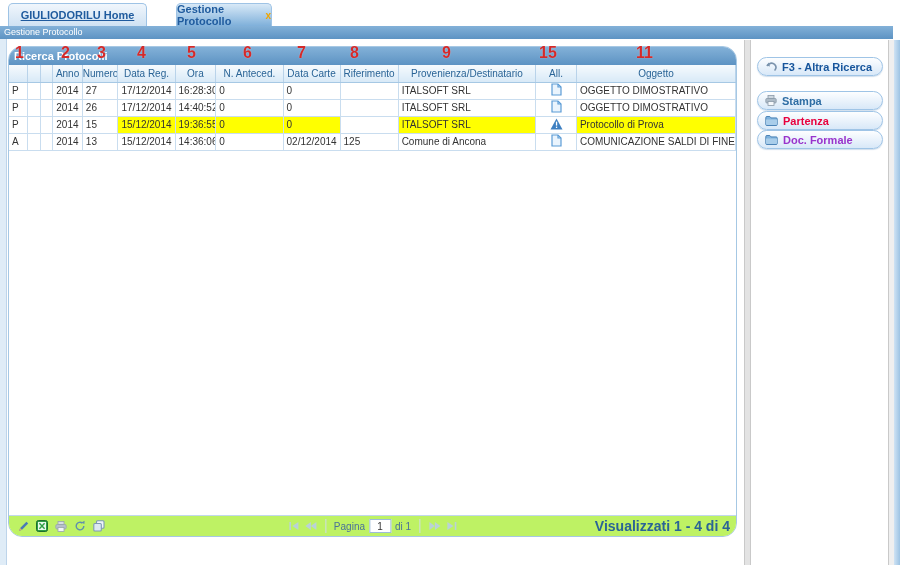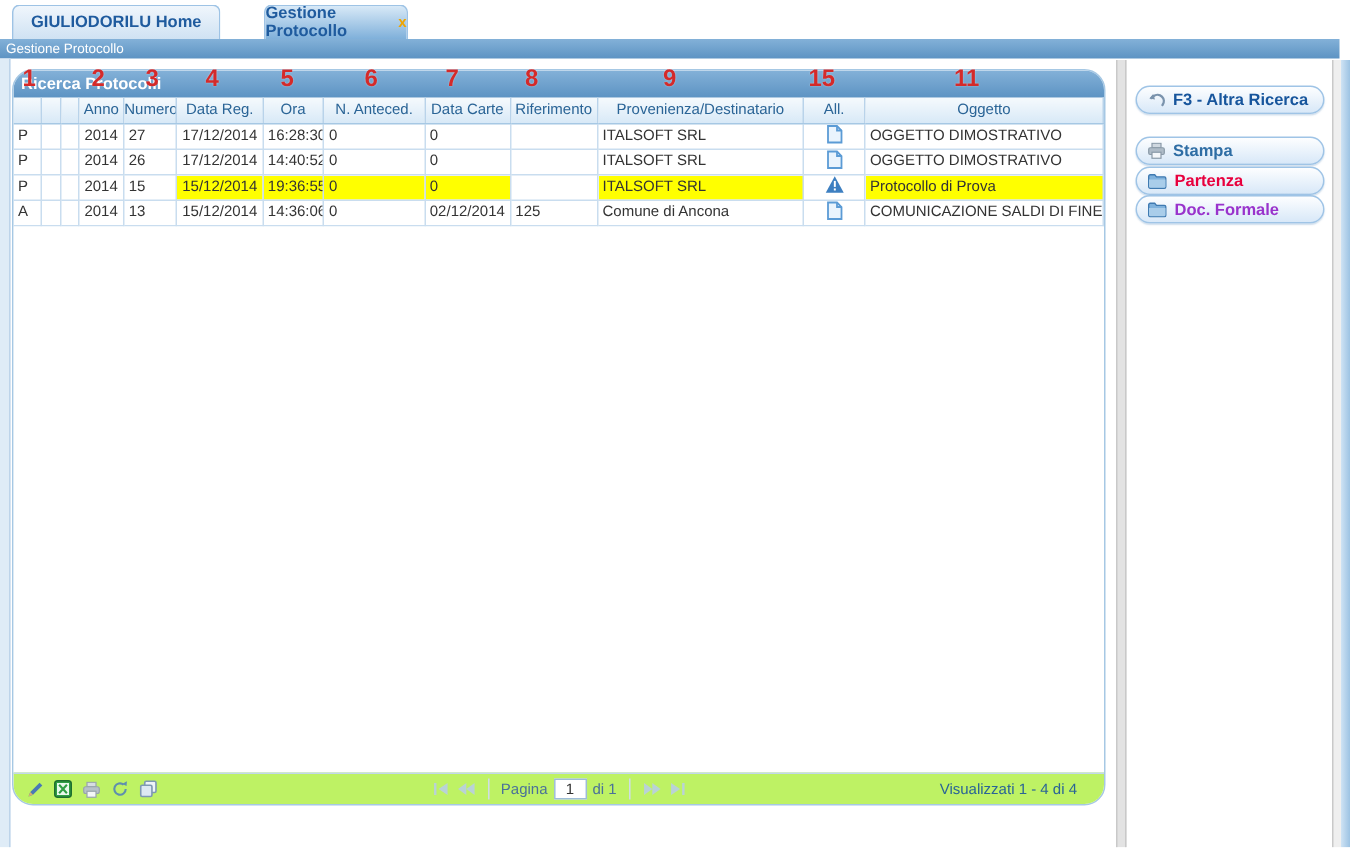--- a/index.html
+++ b/index.html
@@ -4,21 +4,21 @@
 <style>
   * { margin:0; padding:0; box-sizing:border-box; }
   body { background:#fff; font-family:"Liberation Sans", sans-serif; }
   #screen { position:relative; width:900px; height:565px; background:#fff; overflow:hidden; }
 
   
   #tab-bar { position:absolute; left:0; top:0; width:900px; height:26px; background:#fff; }
   .tab { position:absolute; top:3px; height:23px; border:1px solid #9ec3e5; border-bottom:none;
          border-radius:5px 5px 0 0; font-size:11px; font-weight:bold; color:#1f5b9e;
          display:flex; align-items:center; justify-content:center; cursor:pointer; }
-  #tab-home { left:8px; width:139px; background:linear-gradient(#f0f6fc,#cfe2f3); }
+  #tab-home { left:8px; width:139px; background:linear-gradient(#f0f6fc,#cfe2f3);text-decoration:underline; }
   #tab-active { left:176px; width:96px; background:linear-gradient(#d8e9f7,#7fb0da); }
   #tab-active .close { color:#f0a500; font-weight:bold; font-size:10px; margin-left:7px; }
 
   
   #breadcrumb { position:absolute; left:0; top:26px; width:893px; height:13px;
                 background:linear-gradient(#83b1d8,#5d93c3); color:#fff; font-size:9px;
                 line-height:13px; padding-left:4px; }
 
   
   #left-strip  { position:absolute; left:0; top:39px; width:7px; height:526px;
@@ -51,21 +51,21 @@
   
   #pager { flex:0 0 21px; background:#bef264; border-top:1px solid #c2d8ec;
            display:flex; align-items:center; position:relative; font-size:10px; color:#2a6496; }
   #pager-icons { display:flex; align-items:center; gap:7px; padding-left:9px; }
   #pager-icons span { display:inline-flex; cursor:pointer; }
   #pager-center { position:absolute; left:50%; transform:translateX(-50%); display:flex;
                   align-items:center; gap:4px; color:#4a7199; font-size:10px; }
   #pager-center .sep { width:1px; height:14px; background:#cfdcea; margin:0 4px; }
   #page-input { width:22px; height:14px; border:1px solid #9dbcd8; font-size:10px;
                 text-align:center; color:#333; background:#fff; }
-  #pager-status { position:absolute; right:18px; color:#2a6496; font-size:10px; }
+  #pager-status { position:absolute; right:6px; color:#2a6496; font-size:14px;font-weight:bold; }
   .nav-arrow { display:inline-flex; opacity:.9; }
 
   
   #right-panel { position:absolute; left:752px; top:40px; width:136px; height:525px; background:#fff; }
   .side-btn { position:absolute; left:5px; width:126px; height:19px; border:1px solid #9fc4e6;
               border-radius:10px; background:linear-gradient(#fdfeff,#d8e8f8);
               display:flex; align-items:center; padding-left:7px; gap:5px;
               font-size:11px; font-weight:bold; cursor:pointer; box-shadow:0 1px 1px rgba(120,160,200,.35); }
   .side-btn .ic { display:inline-flex; }
 

